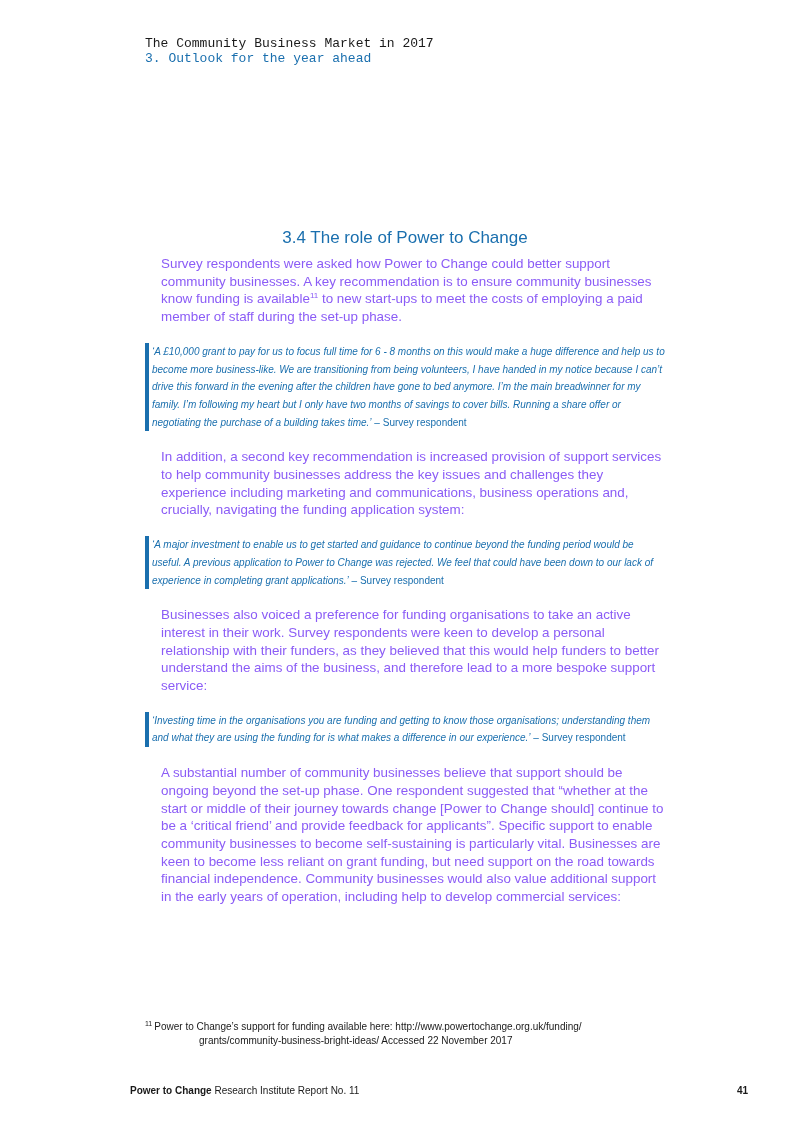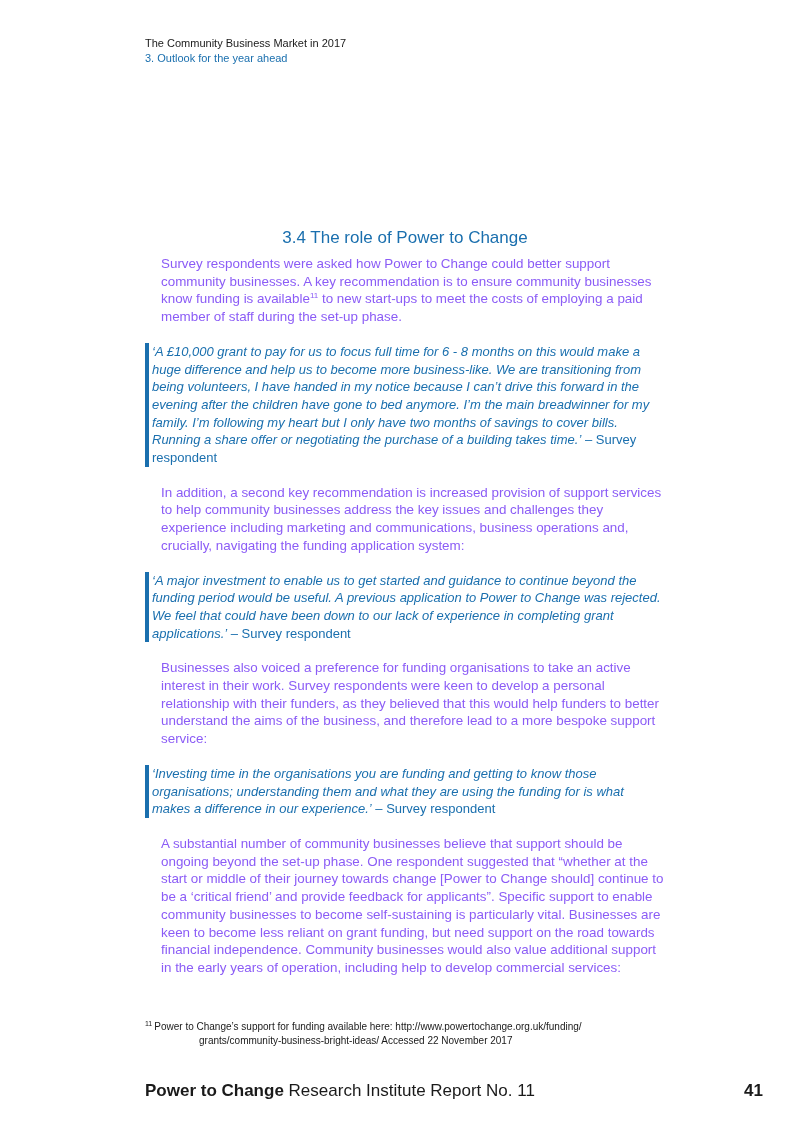--- a/index.html
+++ b/index.html
@@ -12,22 +12,23 @@
       height: 1132px;
       position: relative;
       overflow: hidden;
       font-family: "Liberation Sans", "DejaVu Sans", sans-serif;
       color: #1a1a1a;
     }
     .running-head {
       position: absolute;
       left: 145px;
       top: 36px;
-      font-size: 11px;
+      font-size: 13px;
       line-height: 15px;
+      font-family: Liberation Mono, monospace;
     }
     .running-head .doc-title { color: #1a1a1a; }
     .running-head .chapter { color: #1a6fae; }
 
     .content {
       position: absolute;
       left: 145px;
       top: 227px;
       width: 520px;
     }
@@ -47,21 +48,21 @@
     }
     sup.fnref {
       font-size: 8px;
       vertical-align: super;
       line-height: 0;
     }
     .quote {
       border-left: 4px solid #1a6fae;
       padding-left: 3px;
       margin: 0 0 17px 0;
-      font-size: 13px;
+      font-size: 10px;
       line-height: 17.7px;
       color: #1a6fae;
     }
     .quote .qtext { font-style: italic; }
     .quote .attrib { font-style: normal; }
 
     .footnote {
       position: absolute;
       left: 145px;
       top: 1020px;
@@ -73,24 +74,24 @@
     .footnote .fn-num {
       font-size: 7px;
       vertical-align: super;
       line-height: 0;
       margin-right: 2px;
     }
     .footnote .fn-cont { padding-left: 6px; margin-left: 48px; }
 
     .footer {
       position: absolute;
-      left: 145px;
+      left: 130px;
       top: 1083px;
       width: 618px;
-      font-size: 17px;
+      font-size: 10px;
       line-height: 15px;
       color: #1a1a1a;
     }
     .footer .brand { font-weight: bold; }
     .footer .page-num {
       position: absolute;
       right: 0;
       top: 0;
       font-weight: bold;
     }

